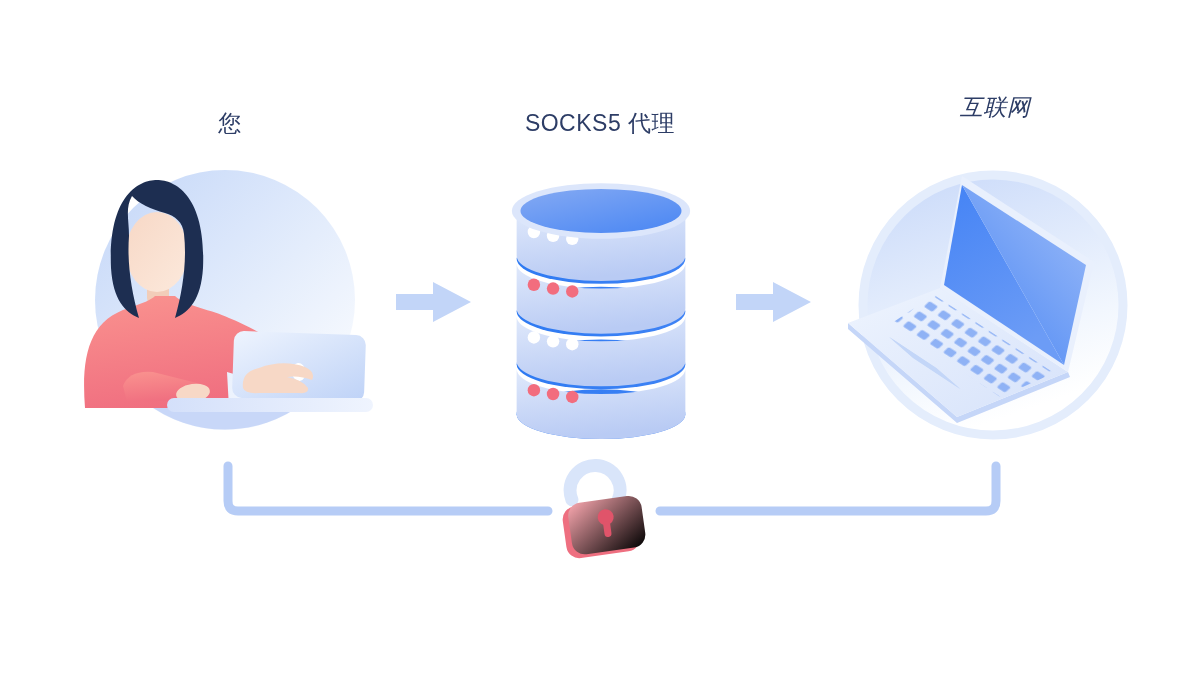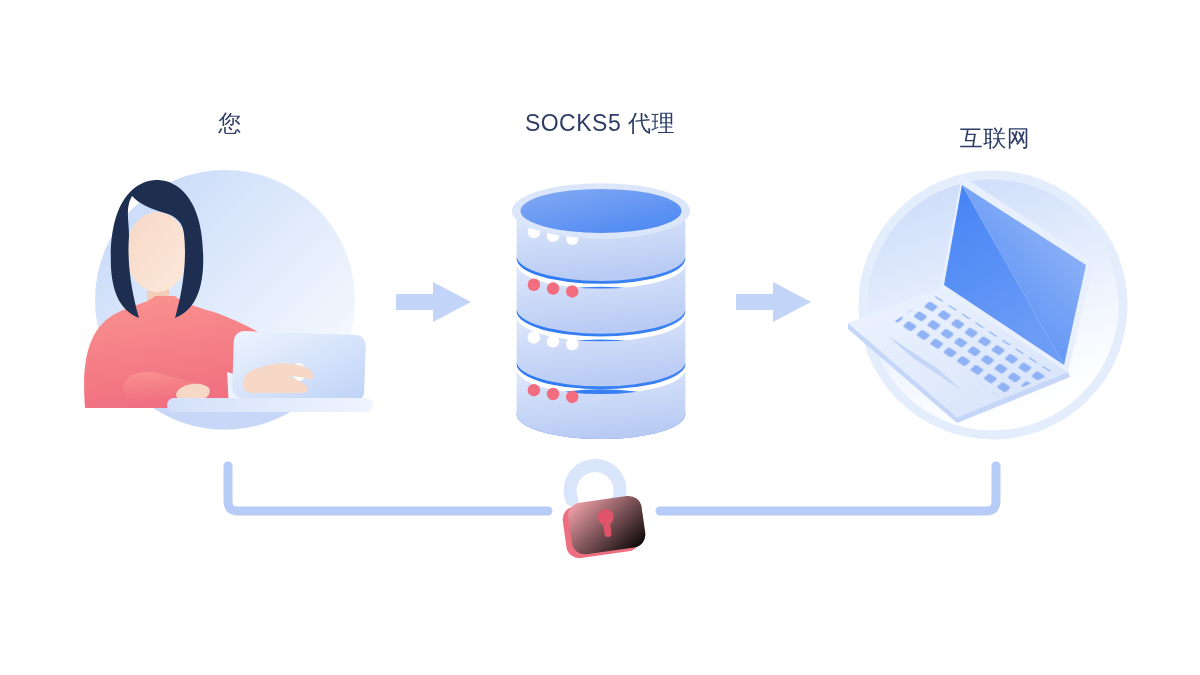--- a/index.html
+++ b/index.html
@@ -6,21 +6,21 @@
   .stage{
     position:relative;width:1200px;height:675px;overflow:hidden;background:#ffffff;
     font-family:"Liberation Sans","DejaVu Sans",sans-serif;
   }
   .node-label{
     position:absolute;color:#2d3d66;font-size:23px;font-weight:500;
     letter-spacing:.5px;text-align:center;transform:translateX(-50%);white-space:nowrap;
   }
   .lbl-user{left:230px;top:108px;}
   .lbl-proxy{left:600px;top:108px;}
-  .lbl-internet{left:995px;top:123px;}
+  .lbl-internet{left:995px;top:92px;font-style:italic;}
   .lbl-protected{left:600px;top:574px;}
   .illus{position:absolute;}
   .illus-user{left:75px;top:160px;}
   .illus-proxy{left:504px;top:163px;}
   .illus-internet{left:848px;top:163px;}
   .overlay{position:absolute;left:0;top:0;}
 </style>
 </head>
 <body>
 

